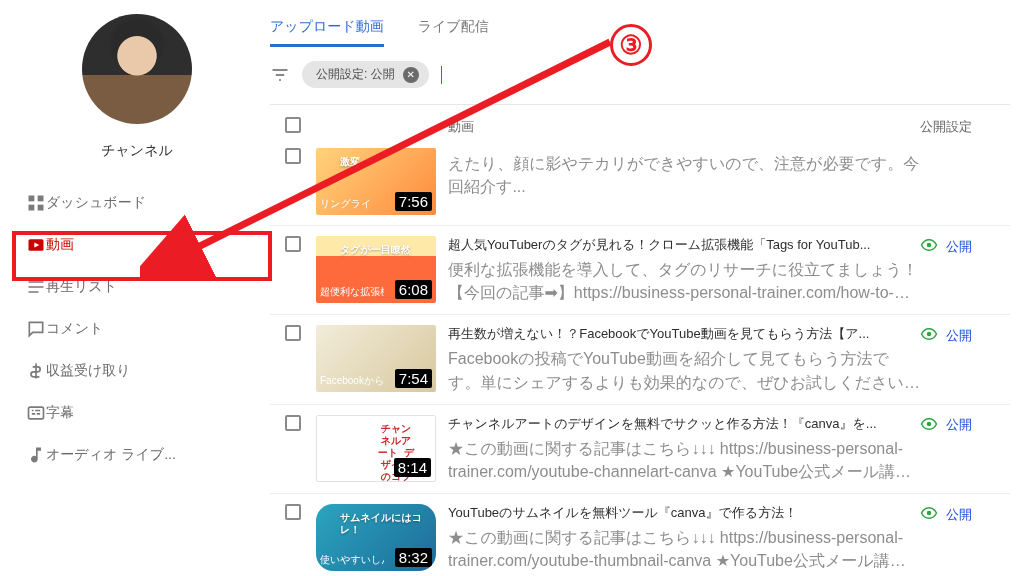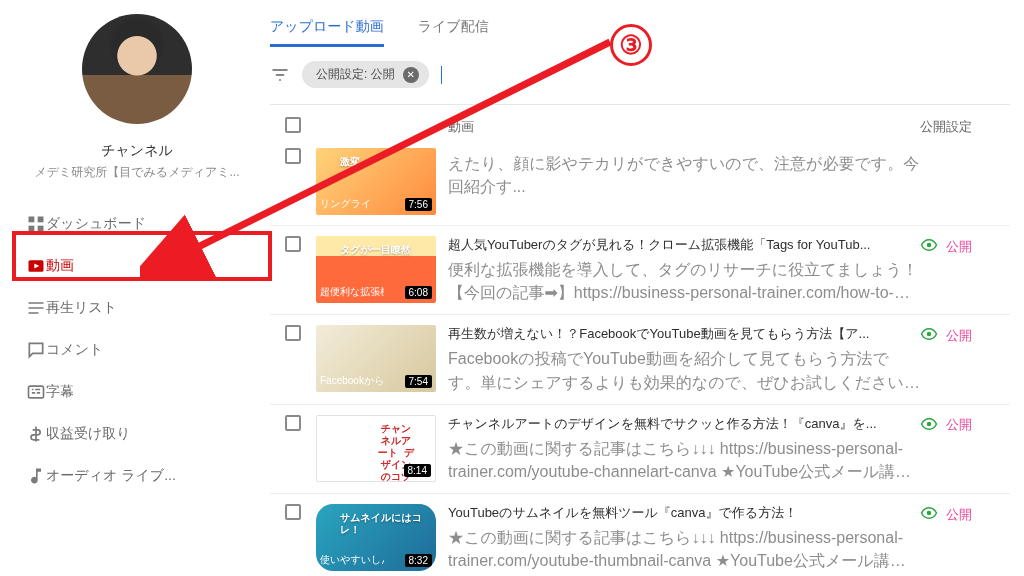--- a/index.html
+++ b/index.html
@@ -64,45 +64,44 @@
     .thumb .txt {
       position:absolute; left:4px; right:0; font-weight:700; color:#fff; font-size:10px; line-height:1.2;
       text-shadow:0 1px 2px rgba(0,0,0,.35);
       margin-left:20px;
     }
     .thumb.t4 .txt { color:#cc2a2a; text-shadow:none; left:50%; transform:translateX(-50%); text-align:center;font-family:Liberation Mono, monospace; }
     .thumb .sub {
       position:absolute; bottom:4px; left:4px; right:52px; font-size:10px; color:#fff; white-space:nowrap; overflow:hidden;
     }
     .dur {
-      position:absolute; right:4px; bottom:4px; background:#000; color:#fff; font-size:10px;
+      position:absolute; right:4px; bottom:4px; background:#000; color:#fff; font-size:15px;
       padding:1px 4px; border-radius:2px;
     }
     .title { font-size:13px; color:#2e2e2e; white-space:nowrap; overflow:hidden; text-overflow:ellipsis; }
     .desc { font-size:16px; color:#8d8d8d; line-height:1.45; margin-top:4px;
             display:-webkit-box; -webkit-line-clamp:2; -webkit-box-orient:vertical; overflow:hidden; }
-    .vis { display:flex; align-items:center; gap:8px; font-size:13px; color:#ec4899; }
+    .vis { display:flex; align-items:center; gap:8px; font-size:13px; color:#1d4ed8; }
 
     
     .arrow-svg { position:absolute; left:140px; top:20px; width:520px; height:260px; pointer-events:none; }
     .badge3 {
       position:absolute; left:610px; top:24px; width:42px; height:42px; border:3px solid #ec1c24; border-radius:50%;
       color:#ec1c24; font-weight:700; font-size:26px; display:flex; align-items:center; justify-content:center;
       background:#fff;
     }
   </style>
 </head>
 <body>
 
 <aside class="sidebar">
   <div class="avatar-wrap">
     <span class="avatar"></span>
   </div>
   <div class="channel-label">チャンネル</div>
-  <div class="channel-sub">メデミ研究所【目でみるメディアミ...</div>
 
   <nav class="nav" id="nav">
       <div class="nav-item">
         <span class="icon">
           <svg width="20" height="20" viewBox="0 0 24 24" fill="#7a7a7a">
             <rect x="3" y="3" width="7" height="7"></rect>
             <rect x="14" y="3" width="7" height="7"></rect>
             <rect x="3" y="14" width="7" height="7"></rect>
             <rect x="14" y="14" width="7" height="7"></rect>
           </svg>
@@ -130,33 +129,33 @@
         <span class="icon">
           <svg width="20" height="20" viewBox="0 0 24 24" fill="none" stroke="#7a7a7a" stroke-width="2">
             <path d="M4 4h16v12H8l-4 4z"></path>
           </svg>
         </span>
         <span>コメント</span>
       </div>
       <div class="nav-item">
         <span class="icon">
           <svg width="20" height="20" viewBox="0 0 24 24" fill="none" stroke="#7a7a7a" stroke-width="2">
+            <path d="M12 3v18M8 7h6a3 3 0 010 6H9a3 3 0 000 6h7"></path>
+          </svg>
+        </span>
+        <span>収益受け取り</span>
+      </div>
+      <div class="nav-item">
+        <span class="icon">
+          <svg width="20" height="20" viewBox="0 0 24 24" fill="none" stroke="#7a7a7a" stroke-width="2">
             <rect x="3" y="5" width="18" height="14" rx="2"></rect>
             <path d="M7 13h4M13 13h4M7 9h2M11 9h6"></path>
           </svg>
         </span>
         <span>字幕</span>
-      </div>
-      <div class="nav-item">
-        <span class="icon">
-          <svg width="20" height="20" viewBox="0 0 24 24" fill="none" stroke="#7a7a7a" stroke-width="2">
-            <path d="M12 3v18M8 7h6a3 3 0 010 6H9a3 3 0 000 6h7"></path>
-          </svg>
-        </span>
-        <span>収益受け取り</span>
       </div>
       <div class="nav-item">
         <span class="icon">
           <svg width="20" height="20" viewBox="0 0 24 24" fill="#7a7a7a">
             <path d="M12 3v10.55A4 4 0 1014 17V7h4V3z"></path>
           </svg>
         </span>
         <span>オーディオ ライブ...</span>
       </div>
     </nav>

